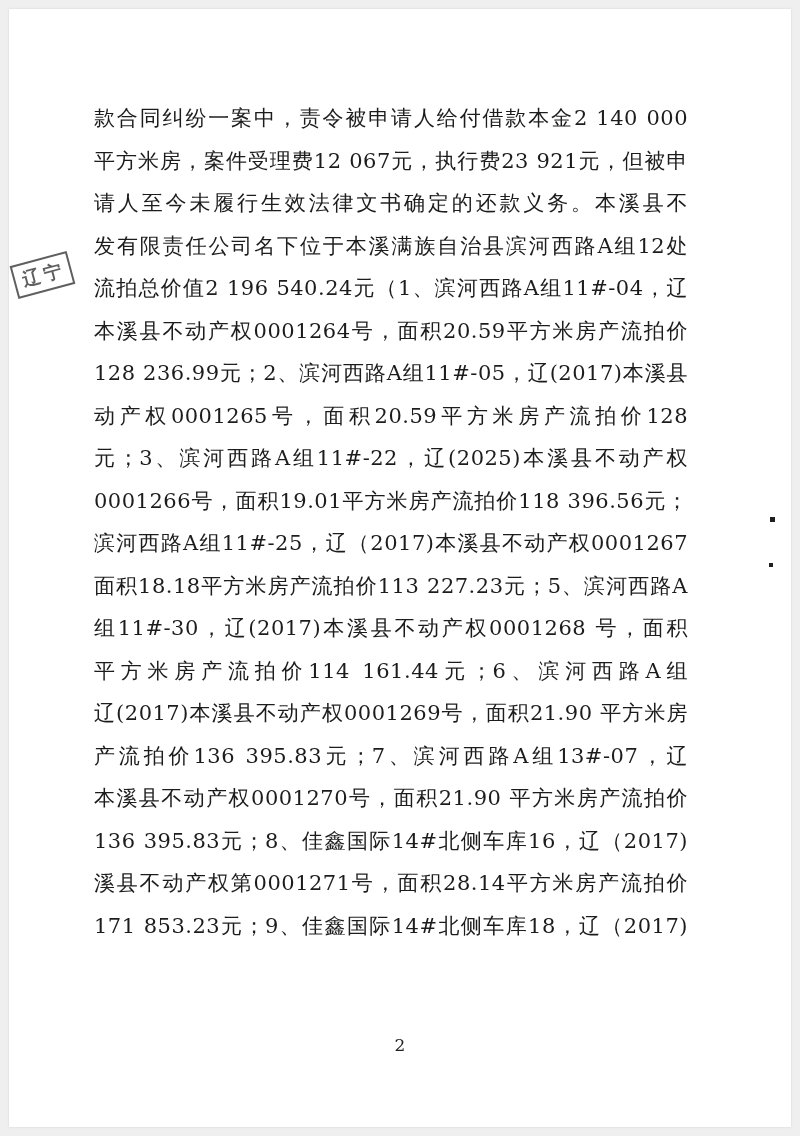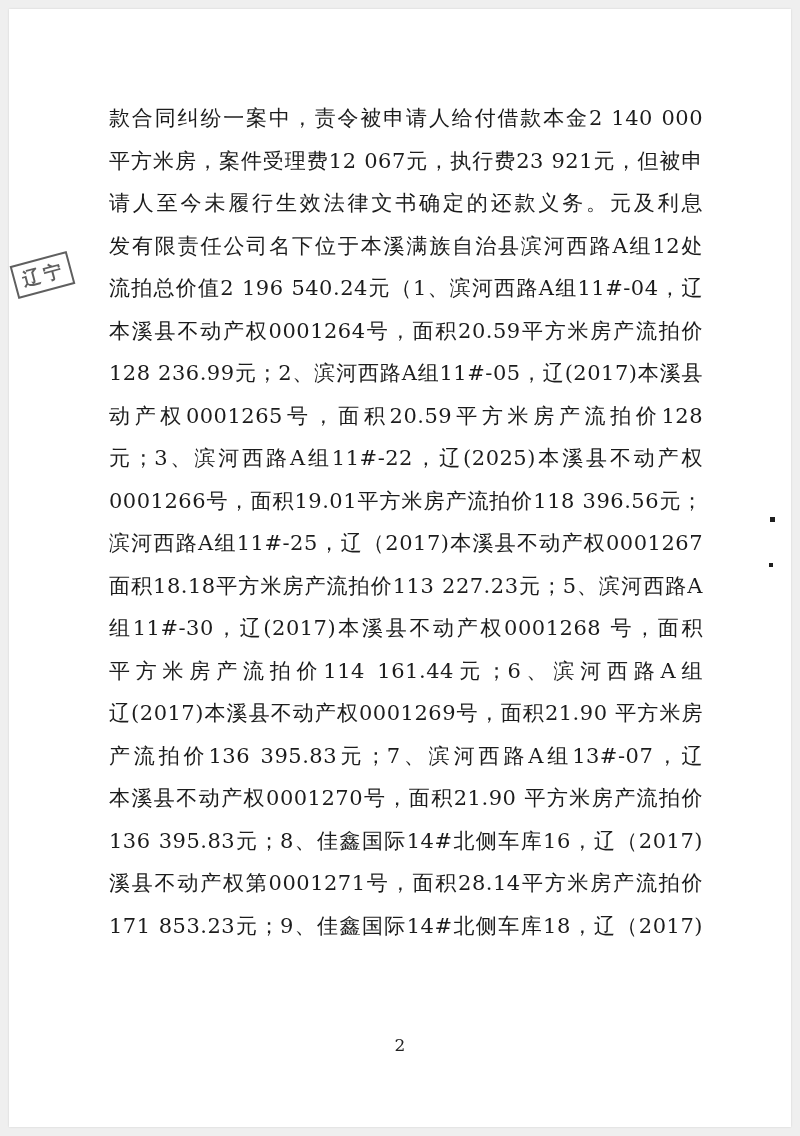--- a/index.html
+++ b/index.html
@@ -16,21 +16,21 @@
     position: absolute;
     left: 9px;
     top: 9px;
     width: 782px;
     height: 1118px;
     background: #ffffff;
     box-shadow: 0 0 2px rgba(0,0,0,0.12);
   }
   .text-block {
     position: absolute;
-    left: 100px;
+    left: 85px;
     top: 88px;
     width: 594px;
   }
   .line {
     font-size: 21px;
     height: 42.5px;
     line-height: 42.5px;
     color: #1c1c1c;
     text-align: justify;
     text-align-last: justify;
@@ -77,21 +77,21 @@
 
 <div class="page">
 
   <div class="stamp">
     <span>辽宁</span>
   </div>
 
   <div class="text-block">
       <div class="line">款合同纠纷一案中，责令被申请人给付借款本金2 140 000</div>
       <div class="line">平方米房，案件受理费12 067元，执行费23 921元，但被申</div>
-      <div class="line">请人至今未履行生效法律文书确定的还款义务。元及利息</div>
+      <div class="line">请人至今未履行生效法律文书确定的还款义务。本溪县不</div>
       <div class="line">发有限责任公司名下位于本溪满族自治县滨河西路A组12处</div>
       <div class="line">流拍总价值2 196 540.24元（1、滨河西路A组11#-04，辽(2017)</div>
       <div class="line">本溪县不动产权0001264号，面积20.59平方米房产流拍价</div>
       <div class="line">128 236.99元；2、滨河西路A组11#-05，辽(2017)本溪县不</div>
       <div class="line">动产权0001265号，面积20.59平方米房产流拍价128 236.99</div>
       <div class="line">元；3、滨河西路A组11#-22，辽(2025)本溪县不动产权</div>
       <div class="line">0001266号，面积19.01平方米房产流拍价118 396.56元；4、</div>
       <div class="line">滨河西路A组11#-25，辽（2017)本溪县不动产权0001267号，</div>
       <div class="line">面积18.18平方米房产流拍价113 227.23元；5、滨河西路A</div>
       <div class="line">组11#-30，辽(2017)本溪县不动产权0001268 号，面积18.33</div>

